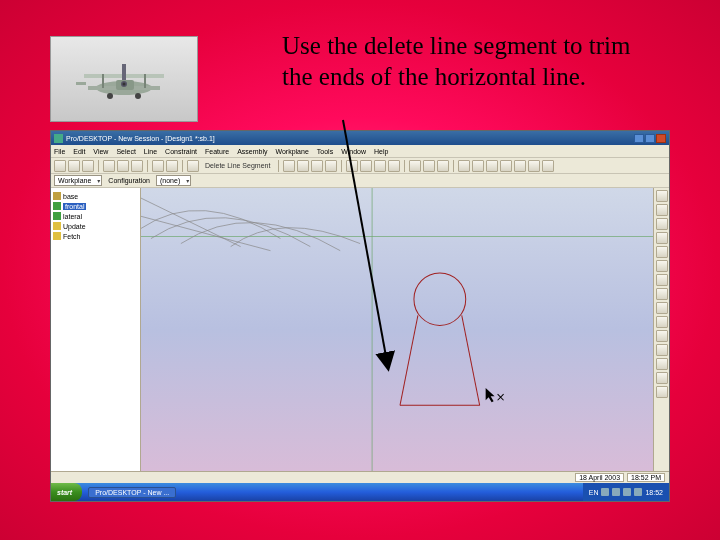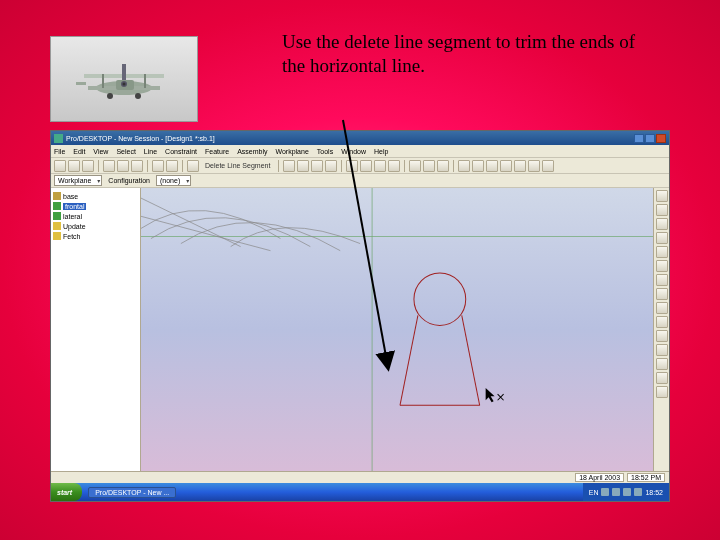--- a/index.html
+++ b/index.html
@@ -13,21 +13,21 @@
     position: absolute; top: 36px; left: 50px;
     width: 148px; height: 86px;
     background: linear-gradient(to bottom, #e8e8e8, #c8c8c8);
     border: 1px solid #999;
     display: flex; align-items: center; justify-content: center;
   }
   .biplane svg { width: 120px; height: 70px; }
   .instruction {
     position: absolute; top: 30px; left: 282px;
     width: 380px;
-    font-size: 19px; line-height: 1.25;
+    font-size: 25px; line-height: 1.25;
     color: #000;
   }
   .screenshot {
     position: absolute; top: 130px; left: 50px;
     width: 620px; height: 372px;
     background: #ece9d8;
     border: 1px solid #666;
     font-family: Tahoma, sans-serif;
     font-size: 8px;
     display: flex; flex-direction: column;

